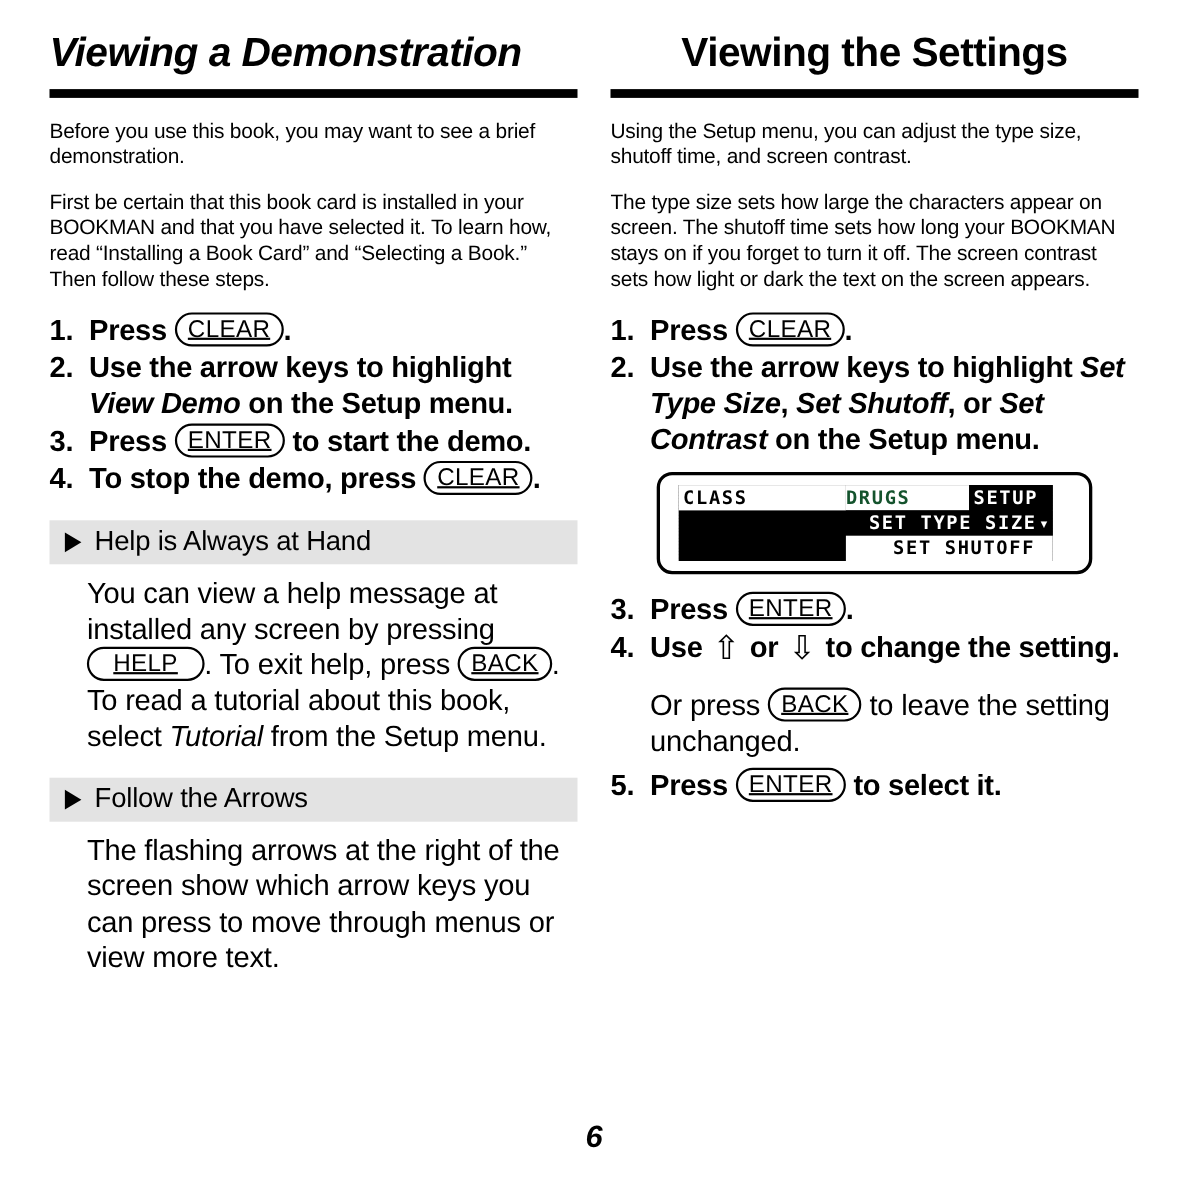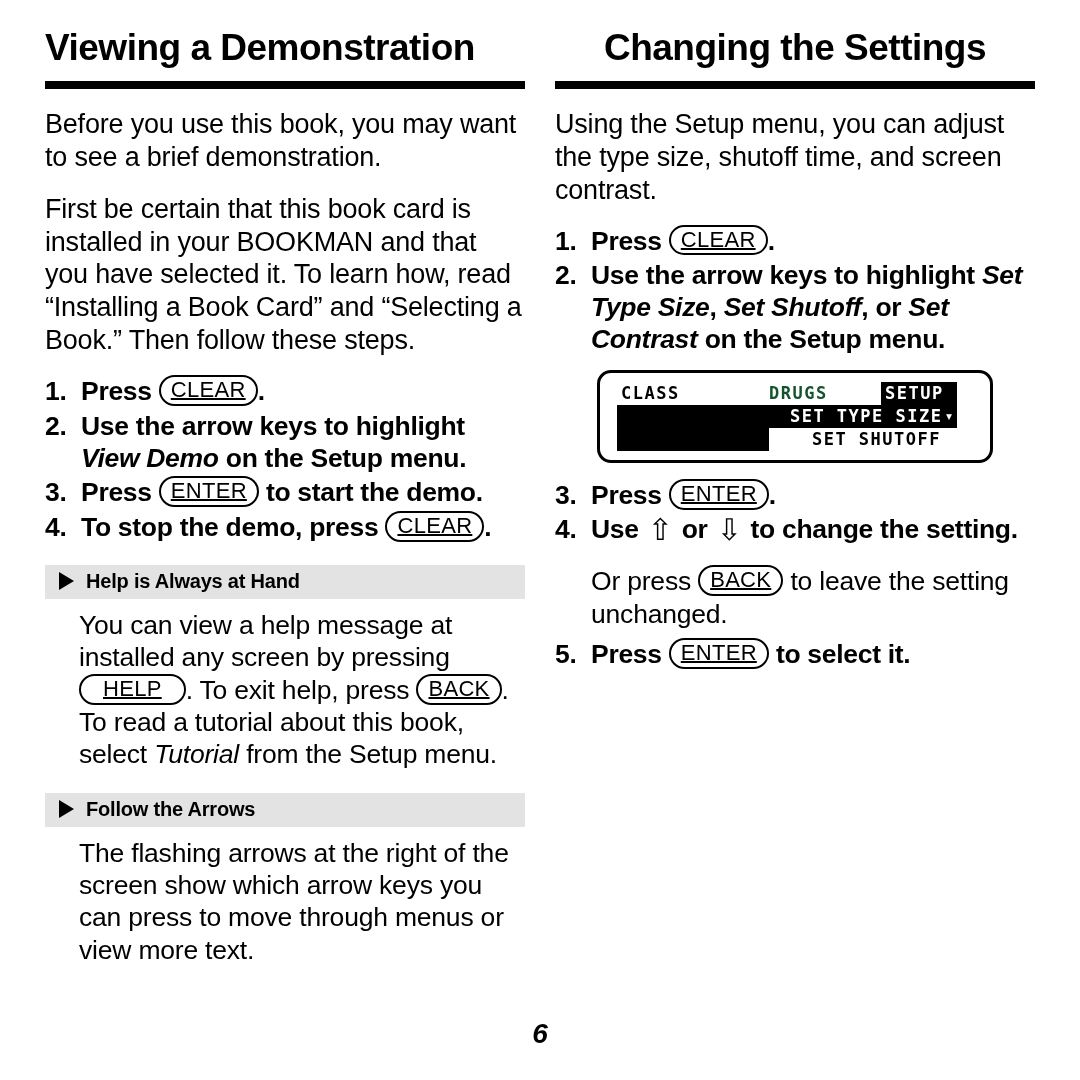--- a/index.html
+++ b/index.html
@@ -32,34 +32,34 @@
   .col-right { left: 555px; }
 
   h1.chapter-title {
     margin: 0;
     font-size: 37px;
     font-weight: bold;
     letter-spacing: -0.5px;
     line-height: 1.1;
     white-space: nowrap;
   }
-  .col-left h1.chapter-title { text-align: left; }
+  .col-left h1.chapter-title { text-align: left; font-style: italic; }
   .col-right h1.chapter-title { text-align: center; }
 
   .rule {
     margin-top: 12px;
     height: 8px;
     background: #000;
     width: 100%;
   }
 
   p.body {
     margin: 0 0 0 0;
     padding-top: 19px;
-    font-size: 27px;
+    font-size: 19px;
     line-height: 1.22;
     letter-spacing: -0.2px;
   }
 
   
   ol.steps {
     list-style: none;
     margin: 0;
     padding: 0;
   }
@@ -118,22 +118,22 @@
     line-height: 1;
     vertical-align: -2px;
     padding: 0 2px;
   }
 
   
   .section-head {
     background: #e3e3e3;
     margin-top: 22px;
     padding: 5px 0 6px 14px;
-    font-size: 20px;
-    font-weight: bold;
+    font-size: 25px;
+    font-weight: normal;
     letter-spacing: -0.2px;
     display: flex;
     align-items: center;
     gap: 12px;
   }
   .section-head .tri {
     display: inline-block;
     width: 0; height: 0;
     border-left: 15px solid #000;
     border-top: 9px solid transparent;
@@ -252,24 +252,25 @@
     <div class="section-head">
       <span class="tri"></span>
       <span>Follow the Arrows</span>
     </div>
 
     <p class="indented">The flashing arrows at the right of the screen show which arrow keys you can press to move through menus or view more text.</p>
   </div>
 
   <div class="col col-right">
 
-    <h1 class="chapter-title">Changing the Settings</h1>
+    <h1 class="chapter-title">Viewing the Settings</h1>
     <div class="rule"></div>
 
     <p class="body">Using the Setup menu, you can adjust the type size, shutoff time, and screen contrast.</p>
+    <p class="body">The type size sets how large the characters appear on screen. The shutoff time sets how long your BOOKMAN stays on if you forget to turn it off. The screen contrast sets how light or dark the text on the screen appears.</p>
 
     <ol class="steps first">
       <li>
         <span class="num">1.</span><span>Press </span><span class="key"><span>CLEAR</span></span><span>.</span>
       </li>
       <li>
         <span class="num">2.</span><span>Use the arrow keys to highlight </span><em class="italbold">Set Type Size</em><span>, </span><em class="italbold">Set Shutoff</em><span>, or </span><em class="italbold">Set Contrast</em><span> on the Setup menu.</span>
       </li>
     </ol>
 

